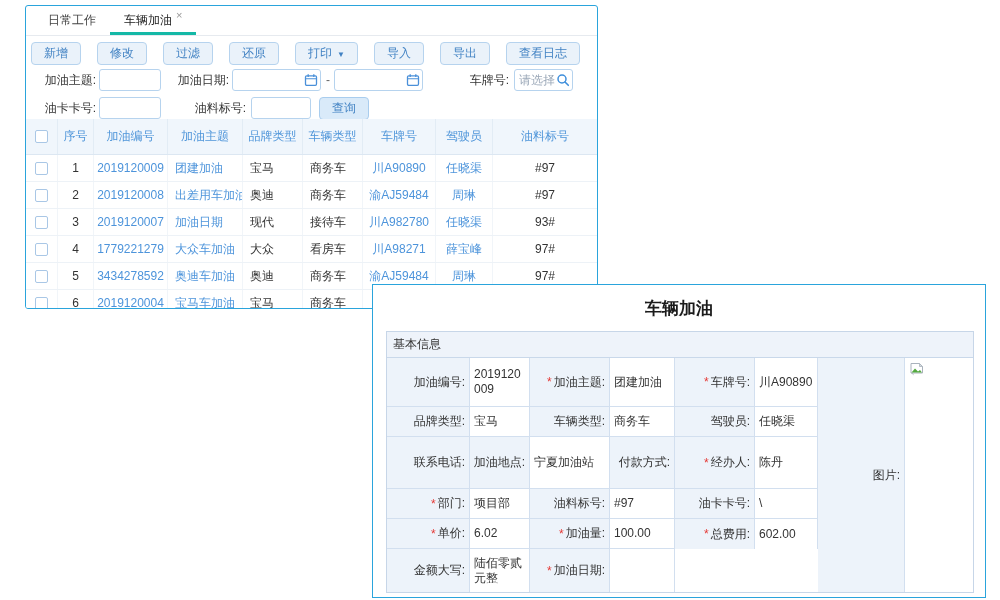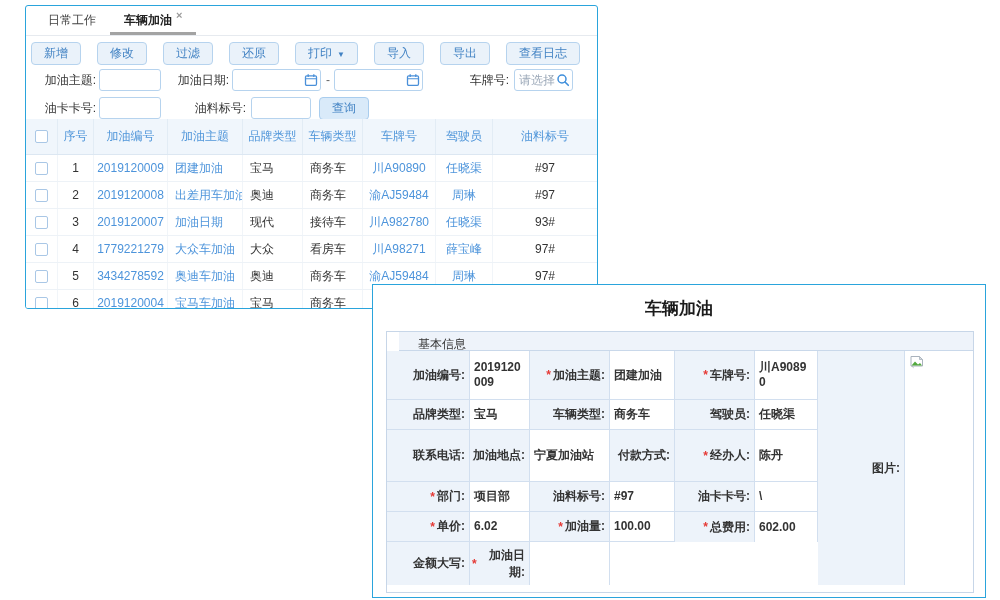--- a/index.html
+++ b/index.html
@@ -6,21 +6,21 @@
   html,body { width:1000px; height:600px; background:#fff; overflow:hidden;
     font-family:"Liberation Sans", sans-serif; font-size:12px; color:#333; }
   body { position:relative; }
 
   
   .list-panel { position:absolute; left:25px; top:5px; width:573px; height:304px;
     border:1px solid #2AA4DC; border-radius:3px; background:#fff; overflow:hidden; }
 
   .tabbar { height:30px; border-bottom:1px solid #E6EAEF; display:flex; align-items:stretch; padding-left:8px; }
   .tab { padding:0 14px; line-height:28px; color:#444; cursor:pointer; position:relative; }
-  .tab.active { font-weight:bold; color:#222; border-bottom:3px solid #a3a3a3; }
+  .tab.active { font-weight:normal; color:#222; border-bottom:3px solid #14b8a6; }
   .tab-close { font-size:11px; color:#999; margin-left:4px; position:relative; top:-5px; }
 
   .toolbar { position:absolute; left:5px; top:36px; display:flex; }
   .btn { height:23px; line-height:21px; padding:0 12px; margin-right:16px;
     background:#EAF2FA; border:1px solid #B6D3EE; border-radius:4px;
     color:#4182C3; font-size:12px; cursor:pointer; white-space:nowrap; }
   .btn .caret { font-size:8px; margin-left:5px; color:#4182C3; }
 
   .flabel { position:absolute; height:22px; line-height:22px; text-align:right; color:#333; }
   .finput-wrap { position:absolute; height:22px; }
@@ -43,23 +43,23 @@
   .lnk { color:#4D94DB; cursor:pointer; }
   .cbx { width:13px; height:13px; border:1px solid #A9C7E6; border-radius:2px; background:#fff; cursor:pointer; }
 
   
   .modal { position:absolute; left:372px; top:284px; width:614px; height:314px;
     background:#fff; border:1px solid #2AA4DC; z-index:10; }
   .modal-title { margin-top:12px; text-align:center; font-size:17px; font-weight:bold; color:#1b1b1b; }
 
   .fieldset { position:absolute; left:13px; top:46px; width:588px; height:262px;
     border:1px solid #C7D6E8; background:#fff; }
-  .fs-head { height:19px; line-height:25px; background:#EEF3FA; border-bottom:1px solid #C9D8EA;
-    padding-left:19px; color:#333;margin-left:12px; }
-  .fs-body { display:flex; height:234px;font-weight:bold; }
+  .fs-head { height:26px; line-height:25px; background:#EEF3FA; border-bottom:1px solid #C9D8EA;
+    padding-left:6px; color:#333; }
+  .fs-body { display:flex; height:234px; }
 
   .dgrid { display:grid; width:431px;
     grid-template-columns:83px 60px 80px 65px 80px 63px;
     grid-template-rows:49px 30px 52px 30px 30px 43px; }
   .dlabel, .dvalue { border-right:1px solid #D2DFEF; border-bottom:1px solid #D2DFEF;
     display:flex; align-items:center; overflow:hidden; }
   .dlabel { background:#EDF3FA; justify-content:flex-end; padding:0 4px 0 2px; text-align:right; }
   .dvalue { background:#fff; padding:2px 4px; word-break:break-all; line-height:15px; }
   .dvalue span { word-break:break-all; }
   .nb { border-bottom:none; }
@@ -395,20 +395,23 @@
         <div class="dlabel nb">
             <span class="star">*</span>
             <span>总费用:</span>
           </div>
         <div class="dvalue nb">
             <span>602.00</span>
           </div>
         <div class="dlabel nb">
             <span>金额大写:</span>
           </div>
+        <div class="dvalue nb">
+            <span>陆佰零贰元整</span>
+          </div>
         <div class="dlabel nb">
             <span class="star">*</span>
             <span>加油日期:</span>
           </div>
         <div class="dvalue nb">
             <span></span>
           </div>
       </div>
 
       <div class="pic-label">

